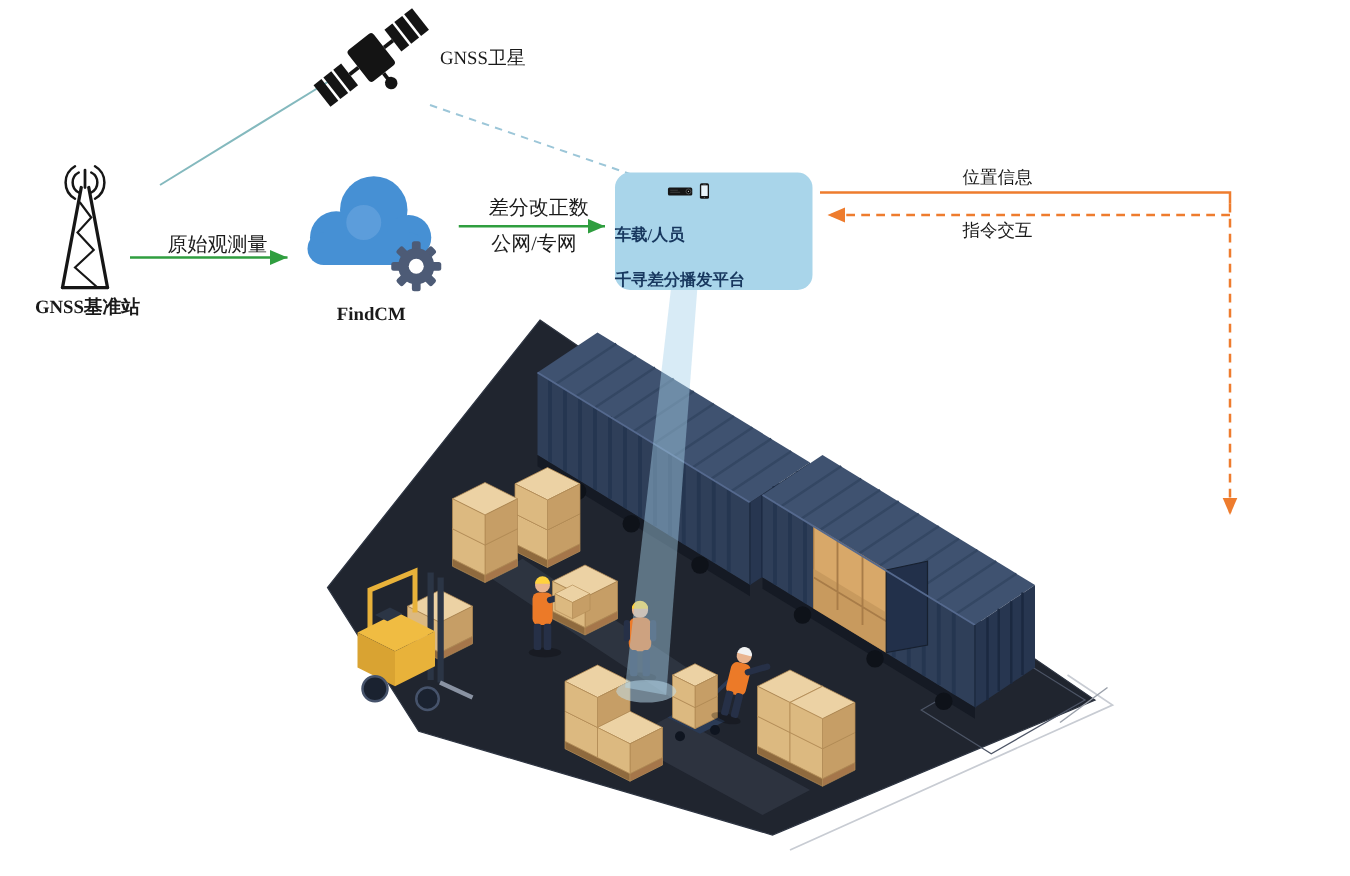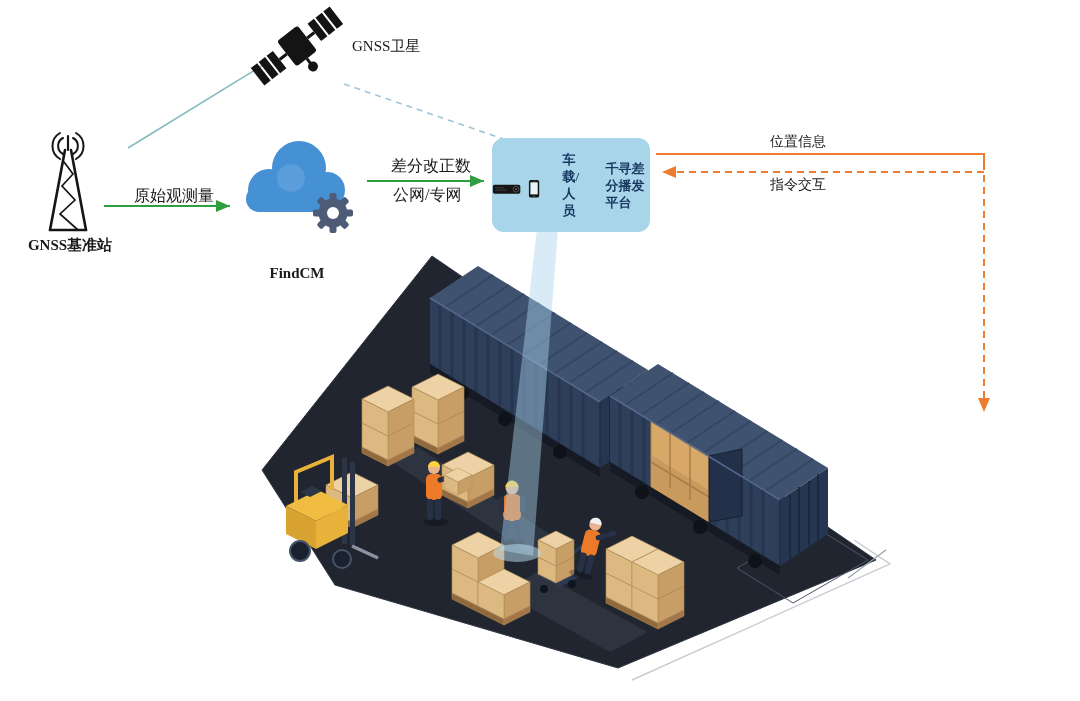--- a/index.html
+++ b/index.html
@@ -4,21 +4,21 @@
 <style>
   html,body{margin:0;padding:0;background:#fff;}
   .canvas{position:relative;width:1080px;height:701px;background:#ffffff;overflow:hidden;
           font-family:Liberation Serif, serif;}
   svg.scene{position:absolute;left:0;top:0;z-index:1;}
   .lbl{position:absolute;z-index:2;color:var(--label_text);white-space:nowrap;}
   .fs15{font-size:15px;} .fs14{font-size:14px;} .fs13{font-size:16px;}
   .w600{font-weight:600;} .w700{font-weight:700;}
   .c{text-align:center;}
   .node-box{position:absolute;z-index:3;background:var(--node_bg);border-radius:12px;
-            display:flex;flex-direction:row;align-items:center;gap:19px;}
+            display:flex;flex-direction:column;align-items:flex-start;gap:19px;}
   .node-box .t{color:var(--node_text);font-weight:700;font-size:13px;line-height:17px;}
   .st-green{stroke:var(--green_arrow);}  .fl-green{fill:var(--green_arrow);}
   .st-orange{stroke:var(--orange_arrow);}.fl-orange{fill:var(--orange_arrow);}
   .st-teal{stroke:var(--teal_line);}
   .st-dashblue{stroke:var(--dashed_line);}
   .fl-cloud{fill:var(--cloud_blue);}
   .fl-gear{fill:var(--gear_gray);}
   .fl-beam{fill:var(--beam_blue);}
 </style>
 </head>
@@ -269,21 +269,21 @@
       <ellipse cx="517" cy="553" rx="24" ry="9" fill="#bfe2f4" opacity="0.5"></ellipse>
     </g>
 
     <line x1="886" y1="550" x2="848" y2="578" stroke="#9aa0aa" stroke-width="1.2"></line>
   </g>
 </svg>
 
 <div class="lbl fs15 w500" style="left:352px;top:37px;">GNSS卫星</div>
 <div class="lbl fs15 w600 c" style="left:14px;top:236px;width:112px;">GNSS基准站</div>
 <div class="lbl fs13" style="left:134px;top:186px;">原始观测量</div>
-<div class="lbl fs15 w700 c" style="left:213px;top:265px;width:168px;">FindCM</div>
+<div class="lbl fs15 w700 c" style="left:213px;top:244px;width:168px;">FindCM</div>
 <div class="lbl fs13" style="left:391px;top:156px;">差分改正数</div>
 <div class="lbl fs13" style="left:393px;top:185px;">公网/专网</div>
 <div class="lbl fs14" style="left:770px;top:133px;">位置信息</div>
 <div class="lbl fs14" style="left:770px;top:176px;">指令交互</div>
 
 <div class="node-box" style="left:492px;top:138px;width:158px;height:94px;">
   <svg width="120" height="46" viewBox="0 0 120 46" style="margin-top:8px;">
     <g>
       <rect x="2" y="13" width="64" height="21" rx="4" fill="#161616"></rect>
       <rect x="8" y="19" width="20" height="2.5" fill="#3d3d3d"></rect>

